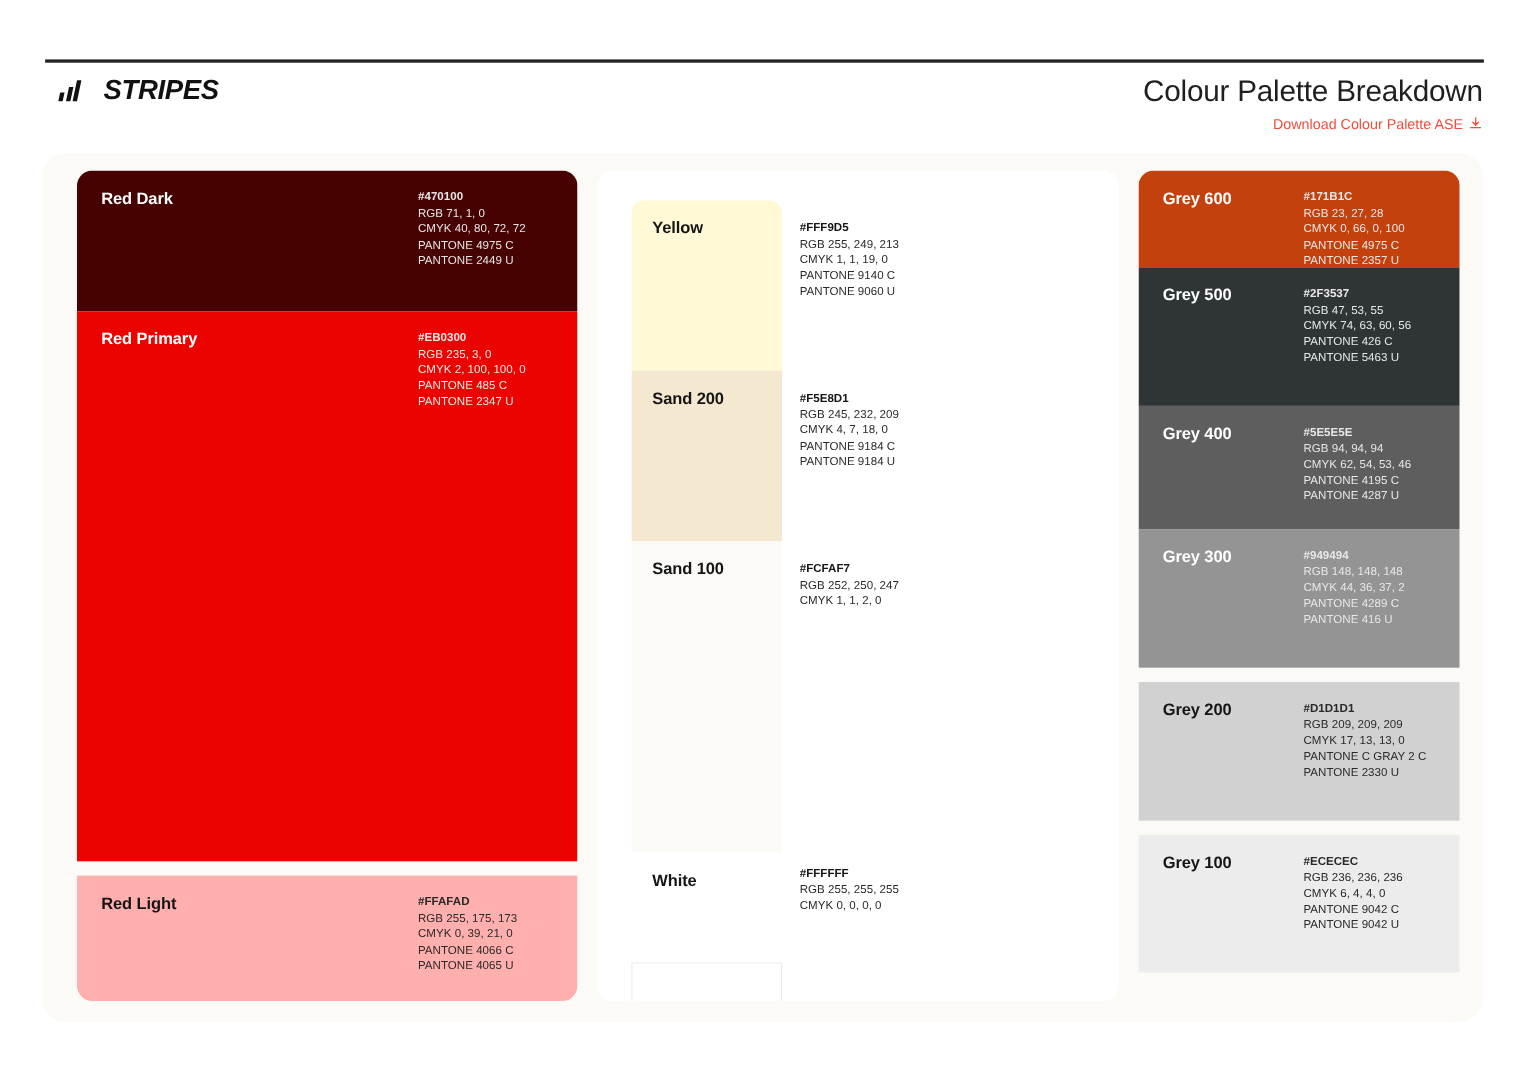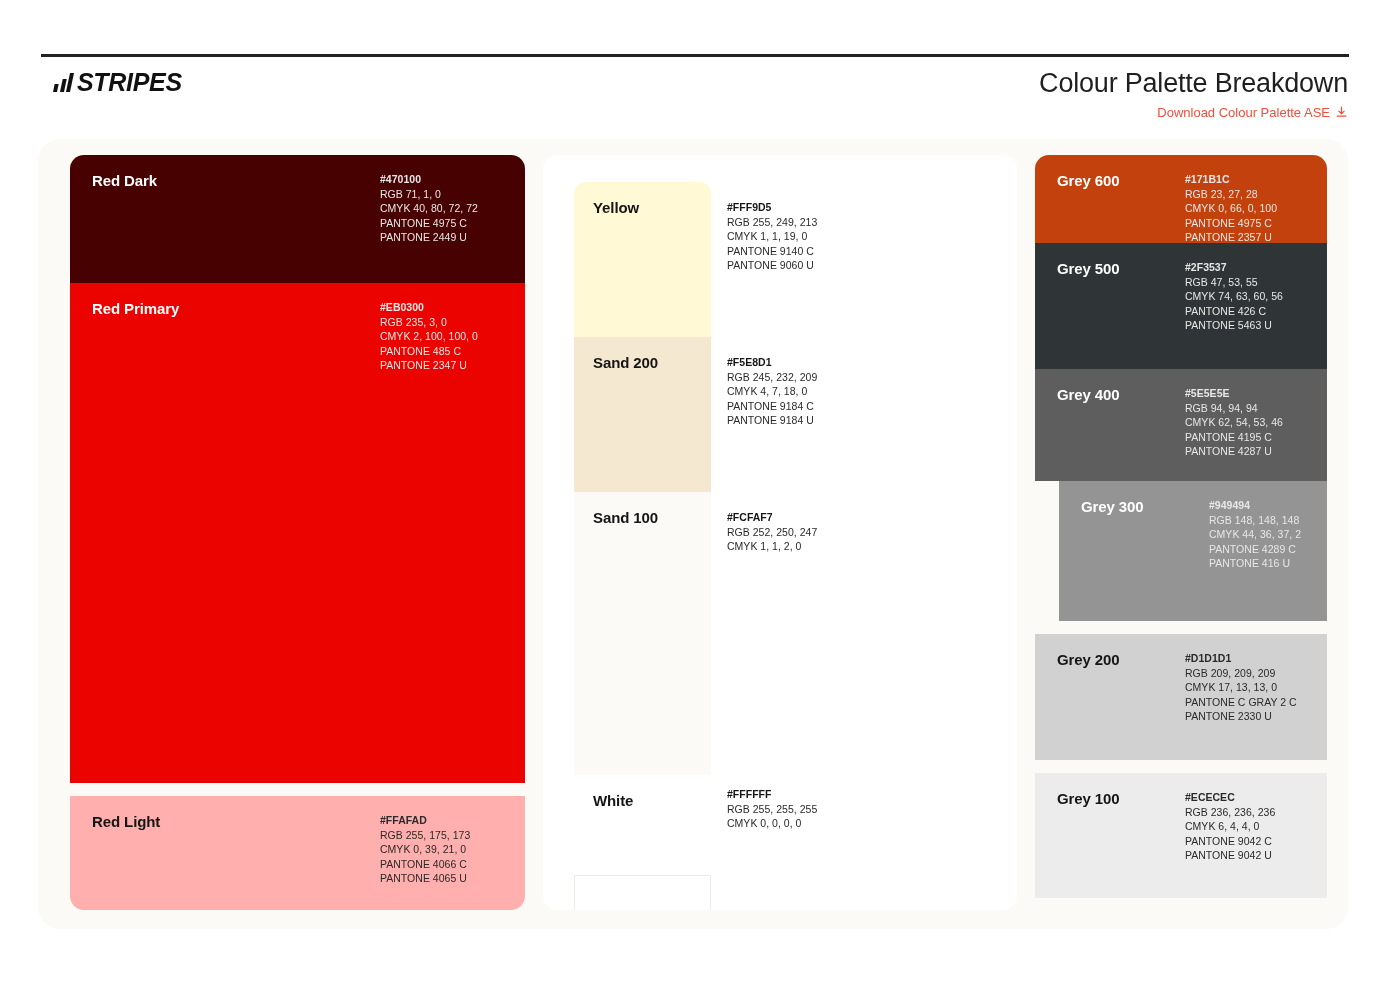--- a/index.html
+++ b/index.html
@@ -28,21 +28,21 @@
     left: 41px; top: 54px;
     width: 1308px;
     height: 3px;
     background: #232323;
   }
   .logo {
     position: absolute;
     left: 55px; top: 70px;
     display: flex;
     align-items: center;
-    gap: 5px;
+    gap: 22px;
   }
   .logo-bars {
     display: flex;
     align-items: flex-end;
     gap: 2.5px;
     height: 19px;
     transform: skewX(-12deg);
   }
   .logo-bars i {
     display: block;
@@ -329,21 +329,21 @@
     <div class="band-label">Grey 400</div>
     <div class="spec">
       <div class="spec-hex">#5E5E5E</div>
       <div>RGB 94, 94, 94</div>
       <div>CMYK 62, 54, 53, 46</div>
       <div>PANTONE 4195 C</div>
       <div>PANTONE 4287 U</div>
     </div>
   </div>
 
-  <div class="band on-dark" style="height:140px;background:#949494;margin-left:24px;">
+  <div class="band on-dark" style="height:126px;background:#949494;">
     <div class="band-label">Grey 300</div>
     <div class="spec">
       <div class="spec-hex">#949494</div>
       <div>RGB 148, 148, 148</div>
       <div>CMYK 44, 36, 37, 2</div>
       <div>PANTONE 4289 C</div>
       <div>PANTONE 416 U</div>
     </div>
   </div>
 

